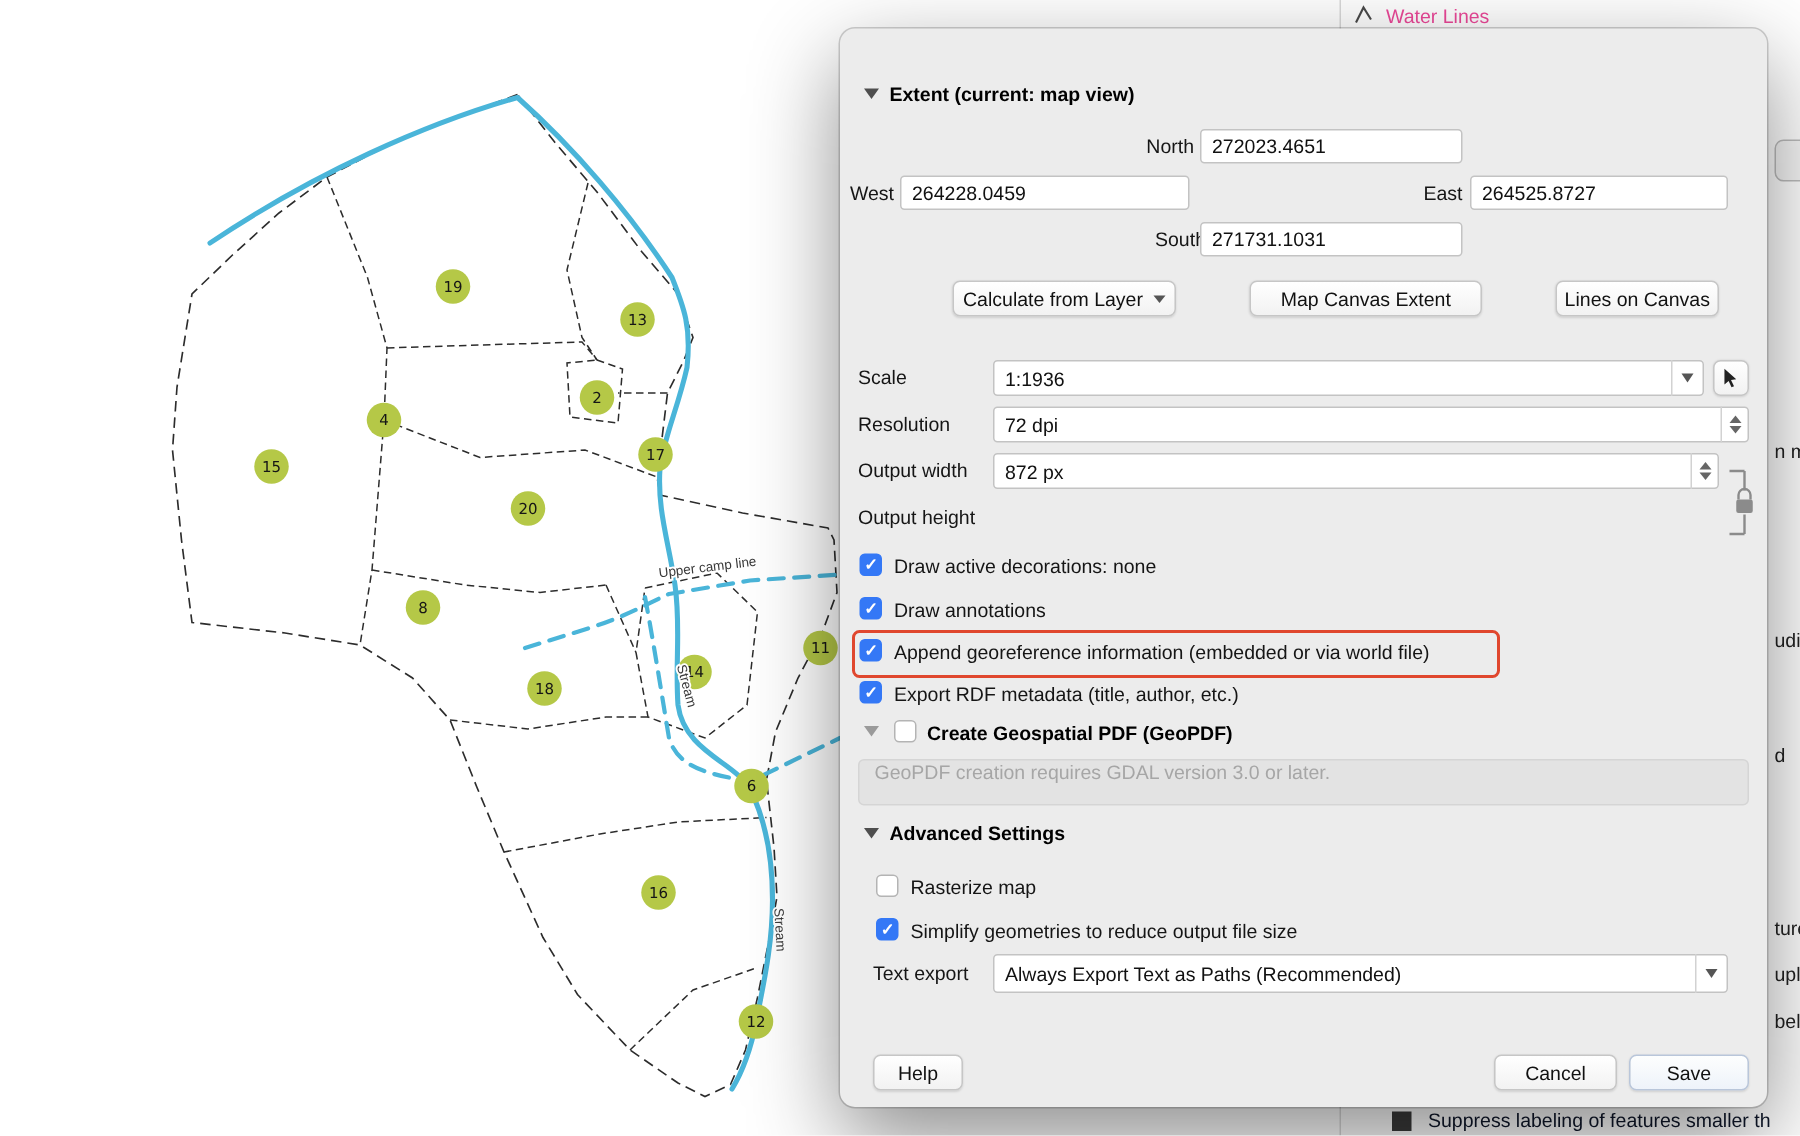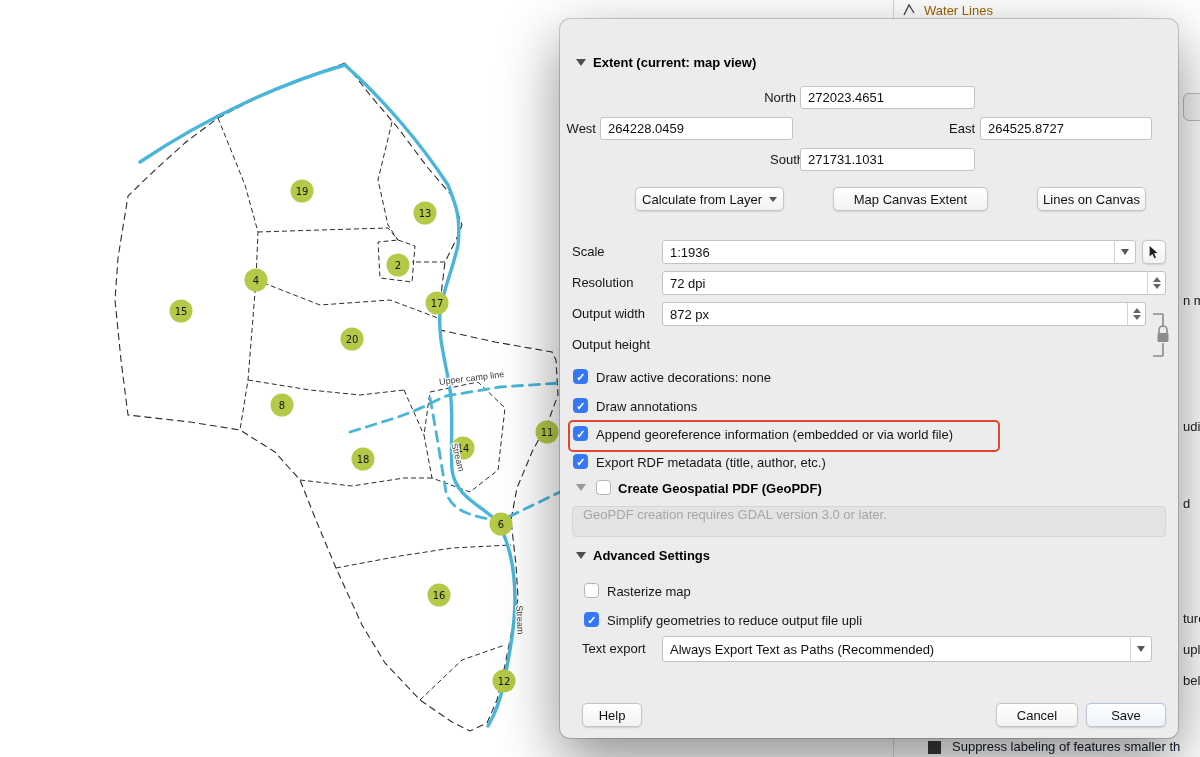--- a/index.html
+++ b/index.html
@@ -15,21 +15,21 @@
   .water.main{stroke-width:3.4}
   .water.dash{stroke-width:2.8;stroke-dasharray:10 7}
   .marker{fill:var(--marker,#b5c847)}
   .marker-num{font-size:10px;font-family:"DejaVu Sans",sans-serif;text-anchor:middle;fill:#161616}
   .map-label{font-size:9px;fill:#3a3a3a;text-anchor:middle;stroke:#fff;stroke-width:2.5px;
              paint-order:stroke;font-family:"Liberation Sans",sans-serif}
 
   
   .rp-divider{position:absolute;left:893px;top:0;width:1px;height:757px;background:#d9d9d9;z-index:1}
   .water-lines-row{position:absolute;left:902px;top:0;height:20px;display:flex;align-items:center;gap:6px;
-                   z-index:1;font-size:13px;color:#a16207}
+                   z-index:1;font-size:13px;color:#ec4899}
   .fragment{position:absolute;left:1183px;font-size:13px;color:#222;z-index:1;white-space:nowrap}
   .partial-btn{position:absolute;left:1183px;top:93px;width:26px;height:28px;border:1px solid #bdbdbd;
                border-radius:6px;background:#f6f6f6;z-index:1;box-sizing:border-box}
   .bottom-strip{position:absolute;left:894px;top:737px;width:306px;height:20px;background:#fff;z-index:1}
   .swatch{position:absolute;left:34px;top:4px;width:13px;height:13px;background:#3a3a3a}
   .bottom-text{position:absolute;left:58px;top:2px;font-size:13px;color:#0f172a;white-space:nowrap;
                width:236px;overflow:hidden}
 
   
   .dialog{position:absolute;left:560px;top:19px;width:618px;height:719px;background:#ececec;
@@ -269,21 +269,21 @@
       <span>GeoPDF creation requires GDAL version 3.0 or later.</span>
     </div>
 
     <span class="tri" style="left:16px;top:533px"></span>
     <span class="sec-head" style="left:33px;top:529px">Advanced Settings</span>
 
     <span class="checkbox" style="left:24px;top:564px"></span>
     <span class="opt-label" style="left:47px;top:565px">Rasterize map</span>
 
     <span class="checkbox checked" style="left:24px;top:593px"></span>
-    <span class="opt-label" style="left:47px;top:594px">Simplify geometries to reduce output file upli</span>
+    <span class="opt-label" style="left:47px;top:594px">Simplify geometries to reduce output file size</span>
 
     <span class="lbl" style="left:22px;top:618px">Text export</span>
     <div class="field" style="left:102px;top:617px;width:490px;height:26px">
       <span>Always Export Text as Paths (Recommended)</span>
       <span class="combo-arrow">
         <span class="dn-tri"></span>
       </span>
     </div>
 
     <div class="btn" style="left:22px;top:684px;width:60px;height:24px">

